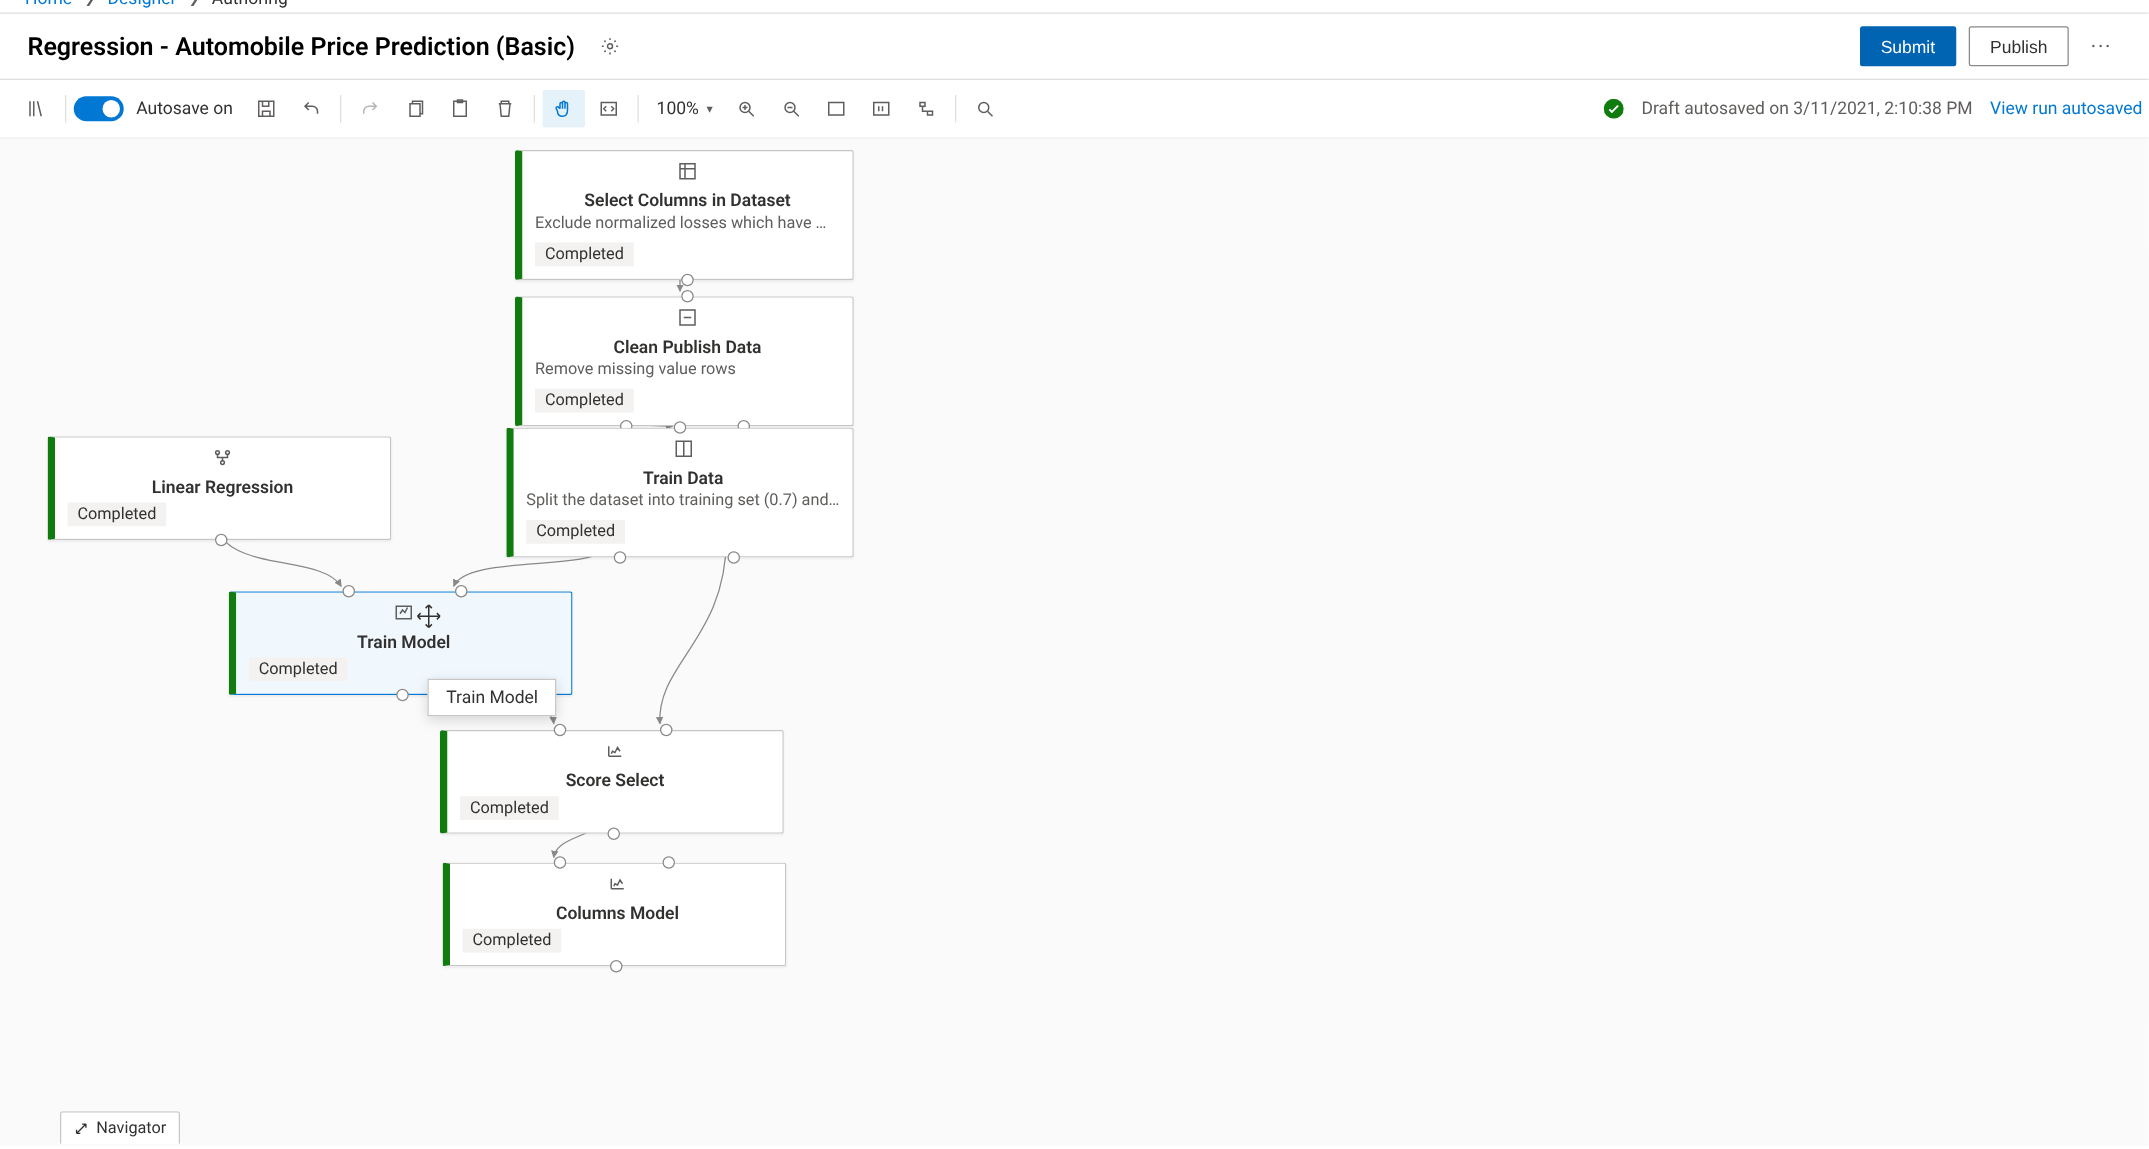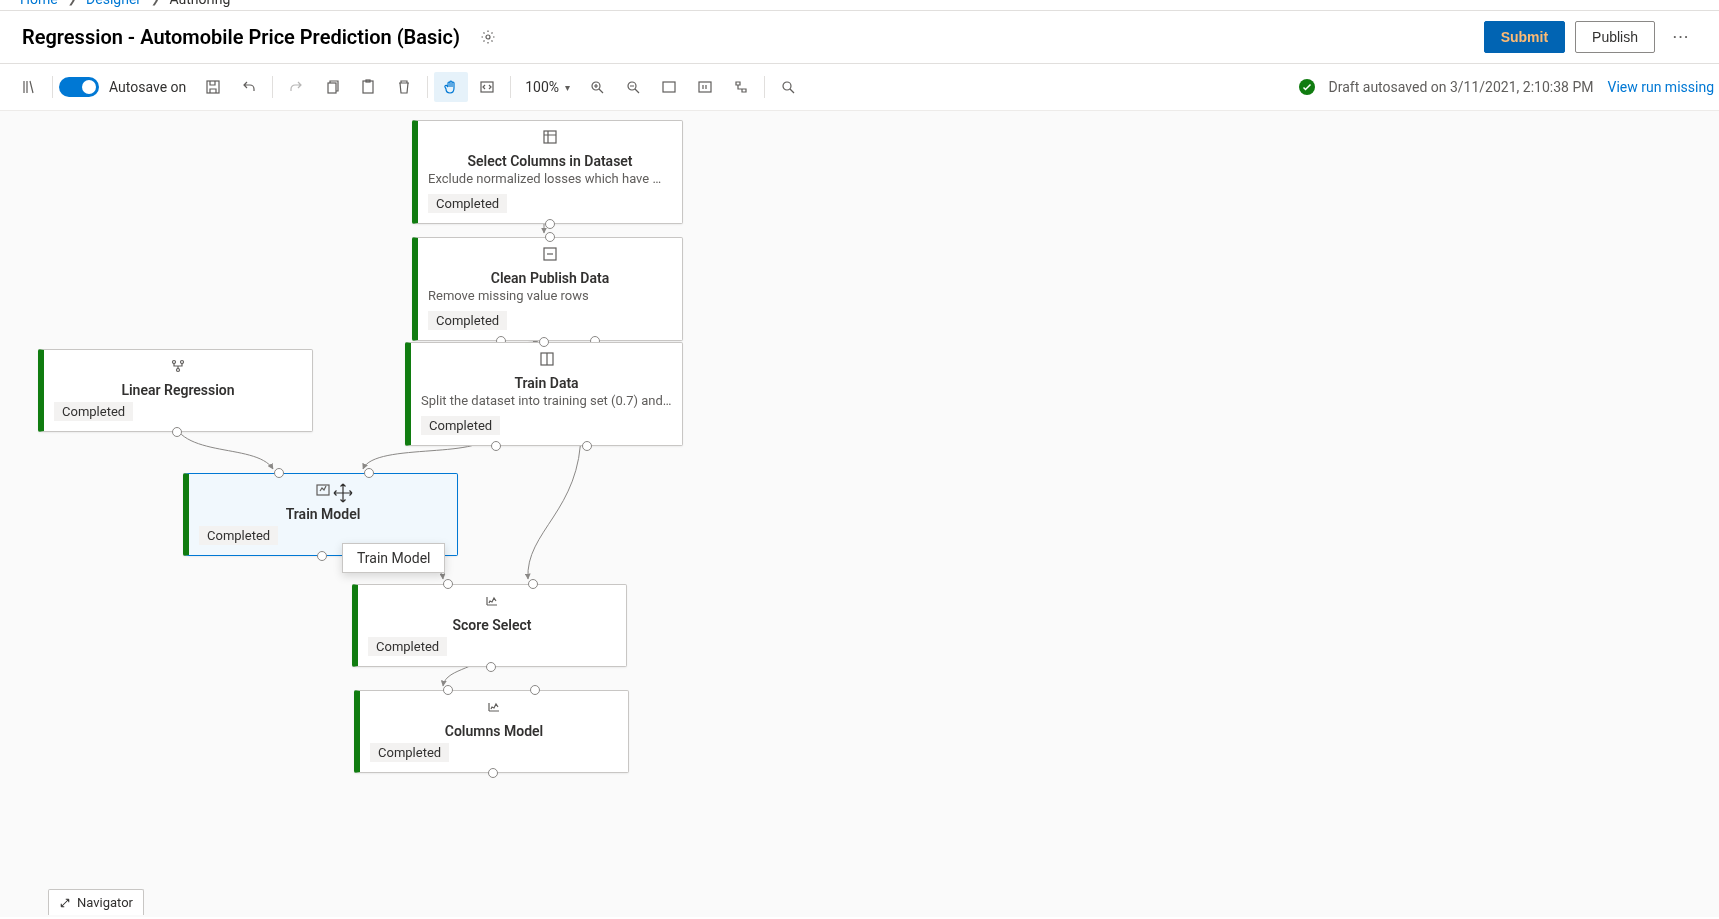--- a/index.html
+++ b/index.html
@@ -7,21 +7,21 @@
   .breadcrumb { display:flex; align-items:center; gap:10px; padding:0 20px; height:22px; font-size:14px; color:#0078d4; margin-top:-12px; }
   .breadcrumb .sep { color:#605e5c; font-size:10px; }
   .breadcrumb .current { color:#323130; }
   .divider { border-bottom:1px solid #e1dfdd; }
   .title-row { display:flex; align-items:center; justify-content:space-between; padding:10px 22px 10px 22px; }
   .title-left { display:flex; align-items:center; gap:14px; }
   .title-left h1 { margin:0; font-size:20px; font-weight:600; color:#000; }
   .title-action .icon-btn { width:28px; height:28px; display:inline-flex; align-items:center; justify-content:center; color:#605e5c; border-radius:2px; cursor:pointer; }
   .title-right { display:flex; align-items:center; gap:10px; }
   .btn { height:32px; padding:0 16px; border-radius:2px; font-size:14px; display:inline-flex; align-items:center; justify-content:center; cursor:pointer; box-sizing:border-box; }
-  .btn-primary { background:#0164b3; color:#fdba74; border:1px solid #0164b3; font-weight:700;text-align:right; }
+  .btn-primary { background:#0164b3; color:#ffffff; border:1px solid #0164b3; font-weight:400;text-align:right; }
   .btn-default { background:#fff; color:#323130; border:1px solid #8a8886; }
   .more-btn { width:32px; height:32px; display:inline-flex; align-items:center; justify-content:center; color:#605e5c; font-size:18px; cursor:pointer; letter-spacing:1px; }
   .toolbar-row { display:flex; align-items:center; justify-content:space-between; padding:4px 5px 4px 12px; border-top:1px solid #e1dfdd; border-bottom:1px solid #edebe9; height:38px; }
   .tb-left { display:flex; align-items:center; gap:2px; }
   .tb-btn { width:34px; height:30px; display:inline-flex; align-items:center; justify-content:center; color:#605e5c; border-radius:2px; cursor:pointer; }
   .tb-btn.active { background:#e6f2fa; color:#0078d4; }
   .tb-btn.disabled { opacity:.45; cursor:default; }
   .tb-sep { width:1px; height:22px; background:#e1dfdd; margin:0 4px; }
   .toggle { position:relative; width:40px; height:20px; background:#0078d4; border-radius:10px; display:inline-flex; align-items:center; cursor:pointer; }
   .toggle .knob { width:14px; height:14px; background:#fff; border-radius:50%; position:absolute; right:3px; top:3px; }
@@ -175,21 +175,21 @@
           <path d="M10 10l4 4"></path>
         </svg>
       </span>
   </div>
   <div class="tb-right">
     <svg class="ok-circle" viewBox="0 0 16 16">
         <circle cx="8" cy="8" r="8" fill="#107c10"></circle>
         <path d="M4.5 8.5l2 2 5-5" stroke="#fff" stroke-width="1.5" fill="none"></path>
       </svg>
     <span>Draft autosaved on 3/11/2021, 2:10:38 PM</span>
-    <a href="#">View run missing</a>
+    <a href="#">View run autosaved</a>
   </div>
 </div>
 
 <div class="canvas">
   <svg class="edges">
     <defs>
       <marker id="arrow" viewBox="0 0 10 10" refX="9" refY="5" markerWidth="6" markerHeight="6" orient="auto">
         <path d="M0 0 L10 5 L0 10 Z" fill="#8a8886"></path>
       </marker>
     </defs>

